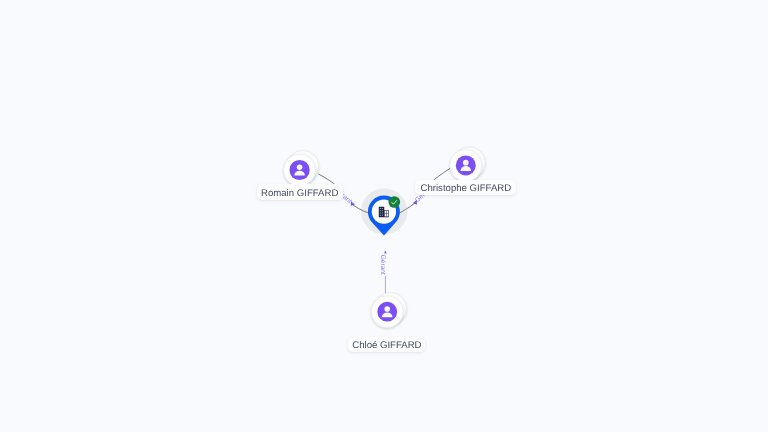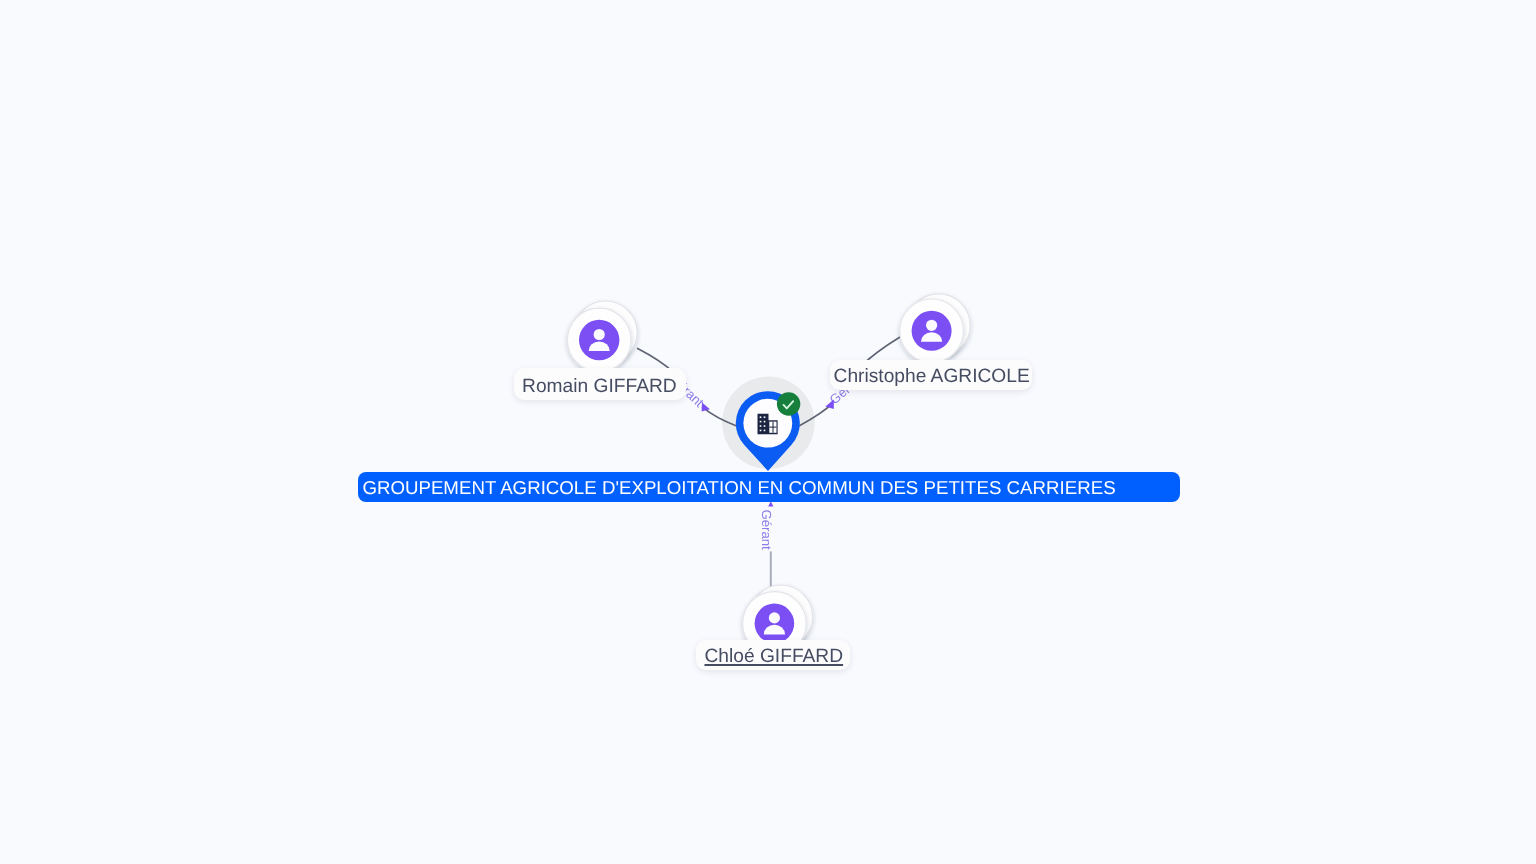--- a/index.html
+++ b/index.html
@@ -101,23 +101,20 @@
       <circle cx="387.2" cy="311.7" r="15.9" fill="#fefefe" stroke="#e4e5ea" stroke-width="0.6" filter="url(#nodeshadow)"></circle>
       <circle cx="387.2" cy="311.7" r="9.9" fill="#7b4ff3"></circle>
       <use href="#person-glyph-src" x="387.2" y="311.7"></use>
     </g>
   </svg>
 
   <div class="node-label" style="left:256.6px;top:184.4px;width:86.2px;height:15.2px;font-size:9.6px;">
     <span>Romain GIFFARD</span>
   </div>
   <div class="node-label" style="left:415.4px;top:179.5px;width:100.9px;height:15.2px;font-size:9.6px;">
-    <span>Christophe AGRICOLE</span>
+    <span>Christophe GIFFARD</span>
   </div>
-  <div class="node-label" style="left:348.4px;top:320px;width:77px;height:15.2px;font-size:9.6px;text-decoration:underline;">
+  <div class="node-label" style="left:348.4px;top:337px;width:77px;height:15.2px;font-size:9.6px;">
     <span>Chloé GIFFARD</span>
   </div>
 
-  <div class="banner" style="left:178.7px;top:236px;width:411px;height:15px;font-size:9.35px;padding-left:2.5px;box-sizing:border-box;justify-content:flex-start;">
-    <span>GROUPEMENT AGRICOLE D'EXPLOITATION EN COMMUN DES PETITES CARRIERES</span>
-  </div>
 
 </div>
 
 </body></html>

